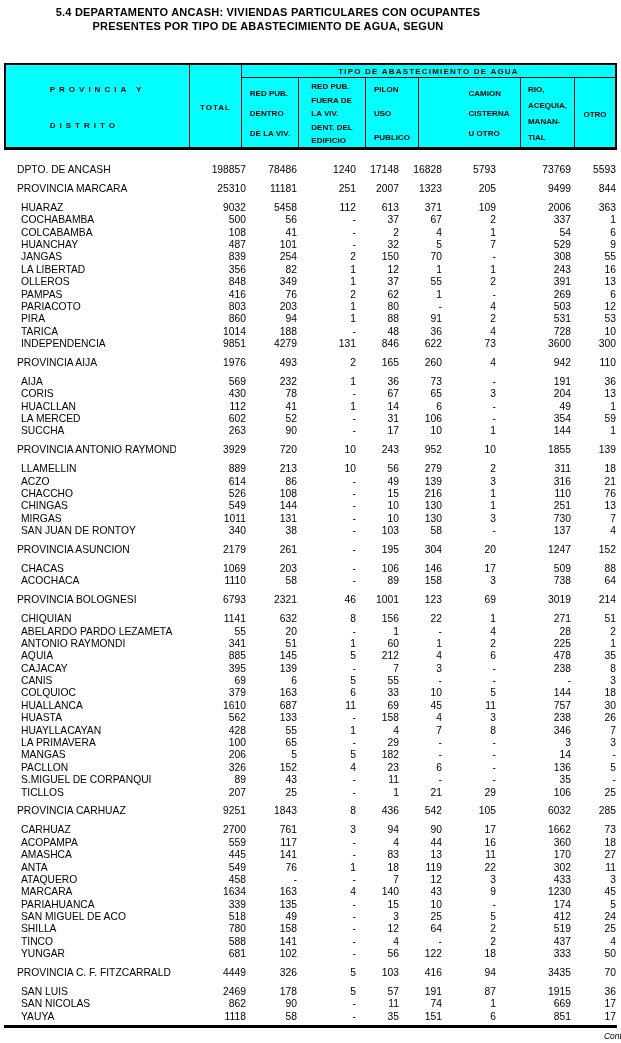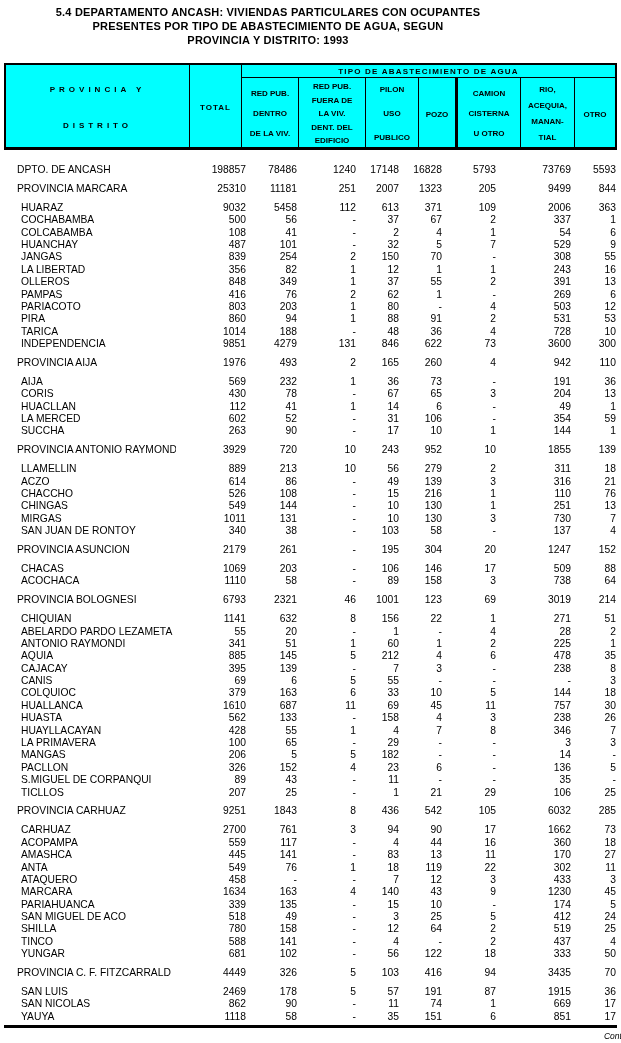--- a/index.html
+++ b/index.html
@@ -27,21 +27,21 @@
     box-sizing:border-box;
     border:2px solid #000;
     border-bottom-width:3px;
     display:grid;
     grid-template-columns:184px 52px 57px 67px 53px 39px 63px 54px auto;
     grid-template-rows:13px auto;
   }
   .hcell {
     box-sizing:border-box;
     display:flex; align-items:center; justify-content:center;
-    text-align:center;
+    text-align:left;
     font-weight:bold; font-size:8px;
     white-space:pre-line;
   }
   .h-prov  { grid-row:1/3; grid-column:1; border-right:1px solid #000; letter-spacing:4px; line-height:36px; }
   .h-total { grid-row:1/3; grid-column:2; border-right:1px solid #000; letter-spacing:1px; }
   .h-group { grid-row:1;   grid-column:3/10; border-bottom:1px solid #000; letter-spacing:1.2px; }
   .h-c0 { grid-row:2; grid-column:3; border-right:1px solid #000; line-height:20px; }
   .h-c1 { grid-row:2; grid-column:4; border-right:1px solid #000; line-height:13.5px; }
   .h-c2 { grid-row:2; grid-column:5; border-right:1px solid #000; line-height:24px; }
   .h-c3 { grid-row:2; grid-column:6; border-right:3px solid #000; }
@@ -72,40 +72,38 @@
     position:absolute; top:1031px; left:0; width:597px;
     text-align:right; font-style:italic; font-size:8.5px;padding-left:48px;
   }
 </style>
 </head>
 <body>
 
 <div class="title">
   <div>5.4   DEPARTAMENTO ANCASH: VIVIENDAS PARTICULARES CON OCUPANTES</div>
   <div>PRESENTES POR TIPO DE ABASTECIMIENTO DE AGUA, SEGUN</div>
-  <div>PROVINCIA Y DISTRITO: 1993</div>
 </div>
 
 <div class="header-box" style="background: rgb(0, 255, 255);">
   <div class="hcell h-total">TOTAL</div>
   <div class="hcell h-prov"><span title="PROVINCIA  Y"><span>PROVINCIA  Y</span>
 <span>DISTRITO</span></span></div>
   <div class="hcell h-group">TIPO DE ABASTECIMIENTO DE AGUA</div>
   <div class="hcell h-c0">RED PUB.
 DENTRO
 DE LA VIV.</div>
   <div class="hcell h-c1">RED PUB.
 FUERA DE
 LA VIV.
 DENT. DEL
 EDIFICIO</div>
   <div class="hcell h-c2">PILON
 USO
 PUBLICO</div>
-  <div class="hcell h-c3">POZO</div>
   <div class="hcell h-c4">CAMION
 CISTERNA
 U OTRO</div>
   <div class="hcell h-c5">RIO,
 ACEQUIA,
 MANAN-
 TIAL</div>
   <div class="hcell h-c6">OTRO</div>
 </div>
 

